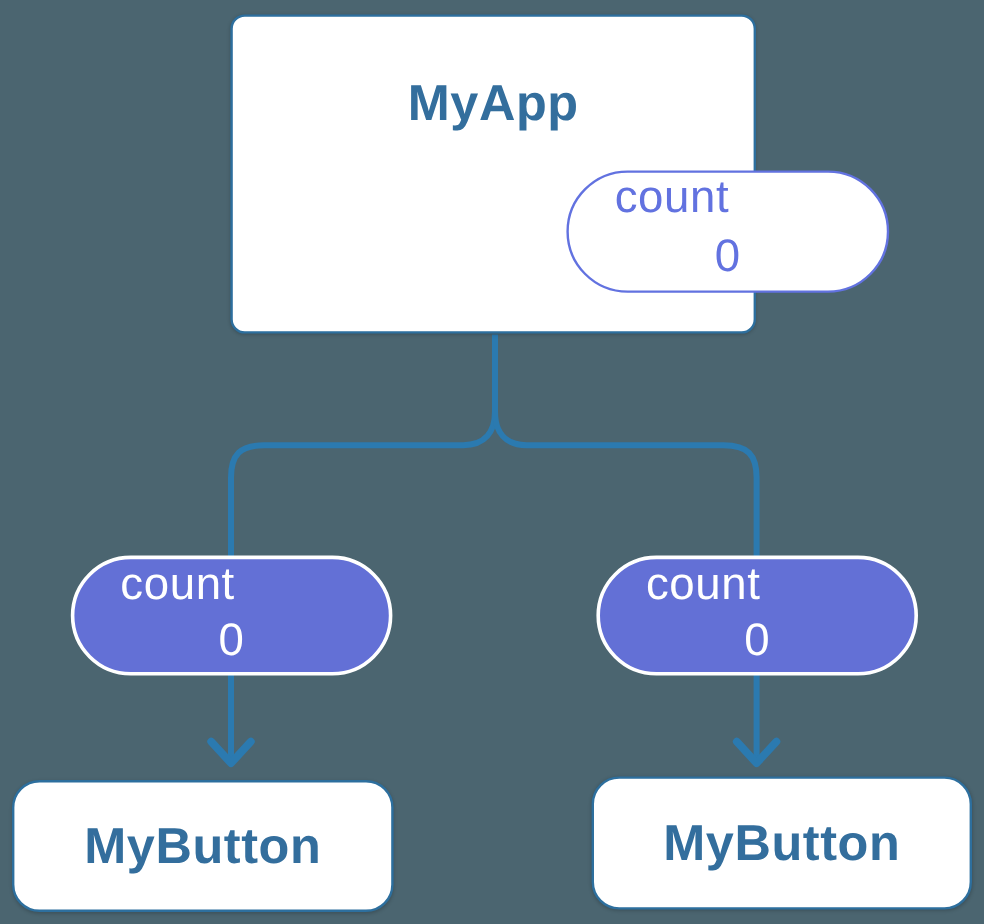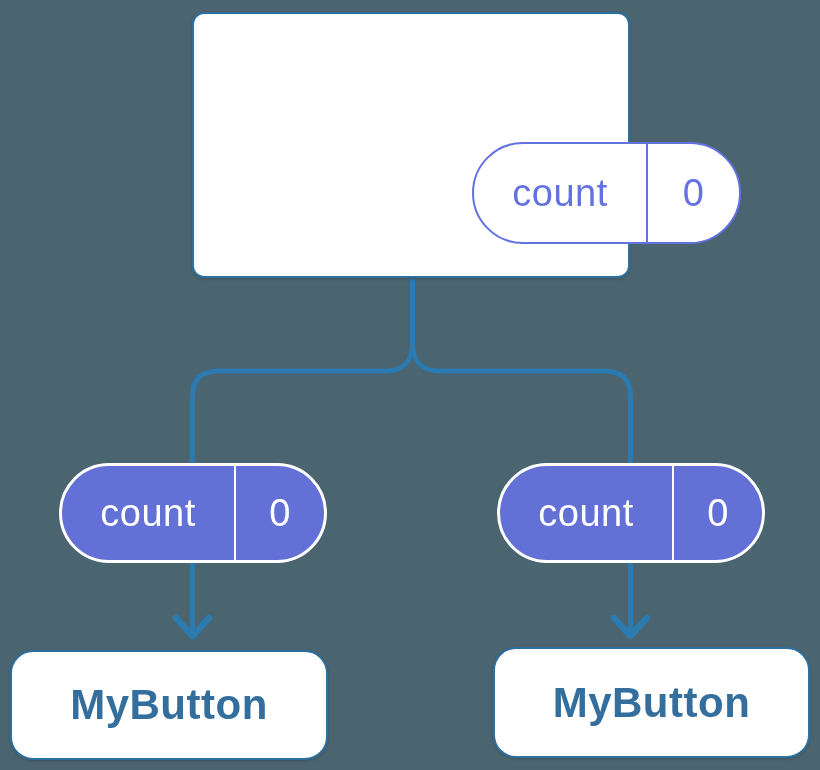--- a/index.html
+++ b/index.html
@@ -61,20 +61,21 @@
   .pill {
     position: absolute;
     display: flex;
     align-items: stretch;
     border-radius: 999px;
     box-sizing: border-box;
     z-index: 3;
     font-size: 38px;
     letter-spacing: 0.5px;
     overflow: hidden;
+    flex-direction: column;
   }
   .pill .cell {
     display: flex;
     align-items: center;
     justify-content: center;
   }
   .pill .key { width: 172px; }
   .pill .val { flex: 1; }
   .pill .divider { width: 2px; }
   .pill-outline {
@@ -106,20 +107,21 @@
       <path class="arrow-shaft" d="M 192.5 558 L 192.5 632"></path>
       <path class="arrow-head" d="M 176 618 L 192.5 636 L 209 618"></path>
     </g>
     <g>
       <path class="arrow-shaft" d="M 630.5 558 L 630.5 632"></path>
       <path class="arrow-head" d="M 614 618 L 630.5 636 L 647 618"></path>
     </g>
   </svg>
 
   <div class="card root-card">
+    <div class="card-title root-title">MyApp</div>
     <div class="pill pill-outline">
       <span class="cell key">count</span>
       <span class="divider"></span>
       <span class="cell val">0</span>
     </div>
   </div>
 
   <div class="pill pill-filled pill-left">
     <span class="cell key">count</span>
     <span class="divider"></span>

